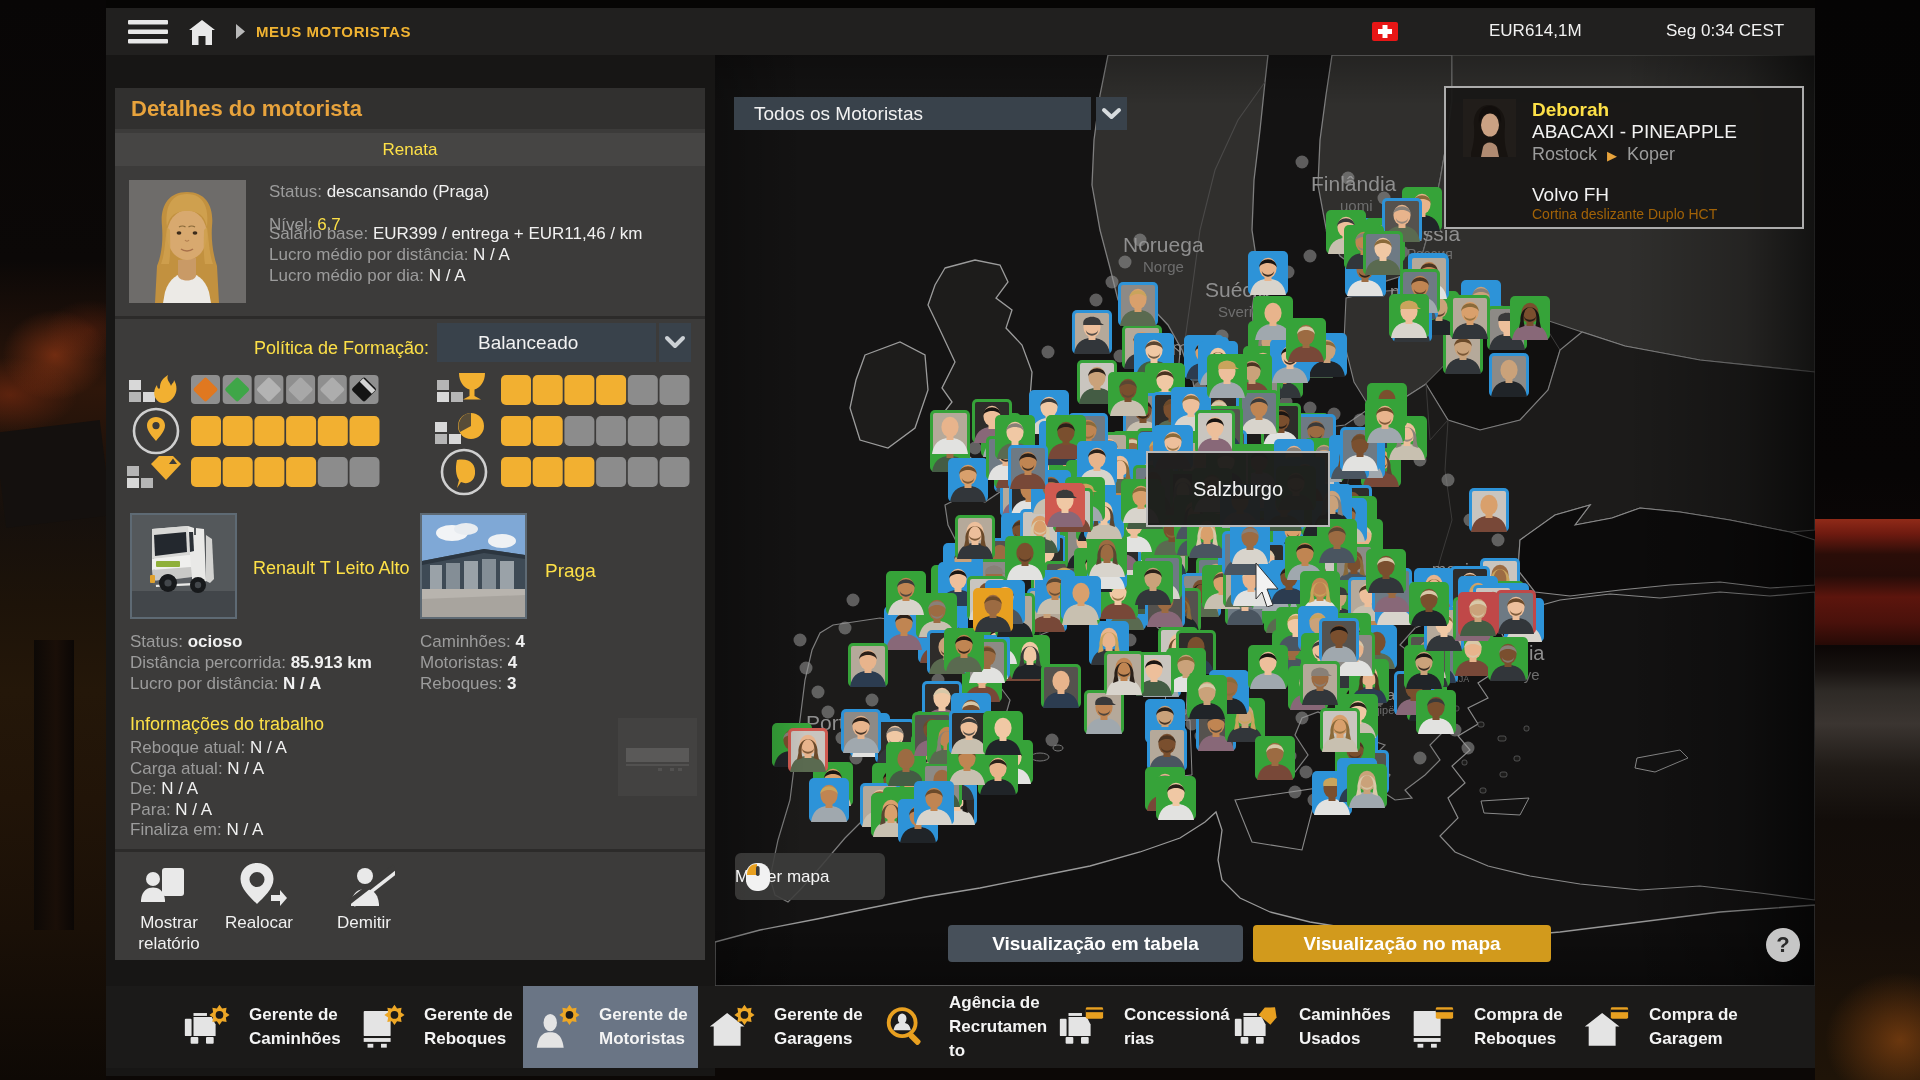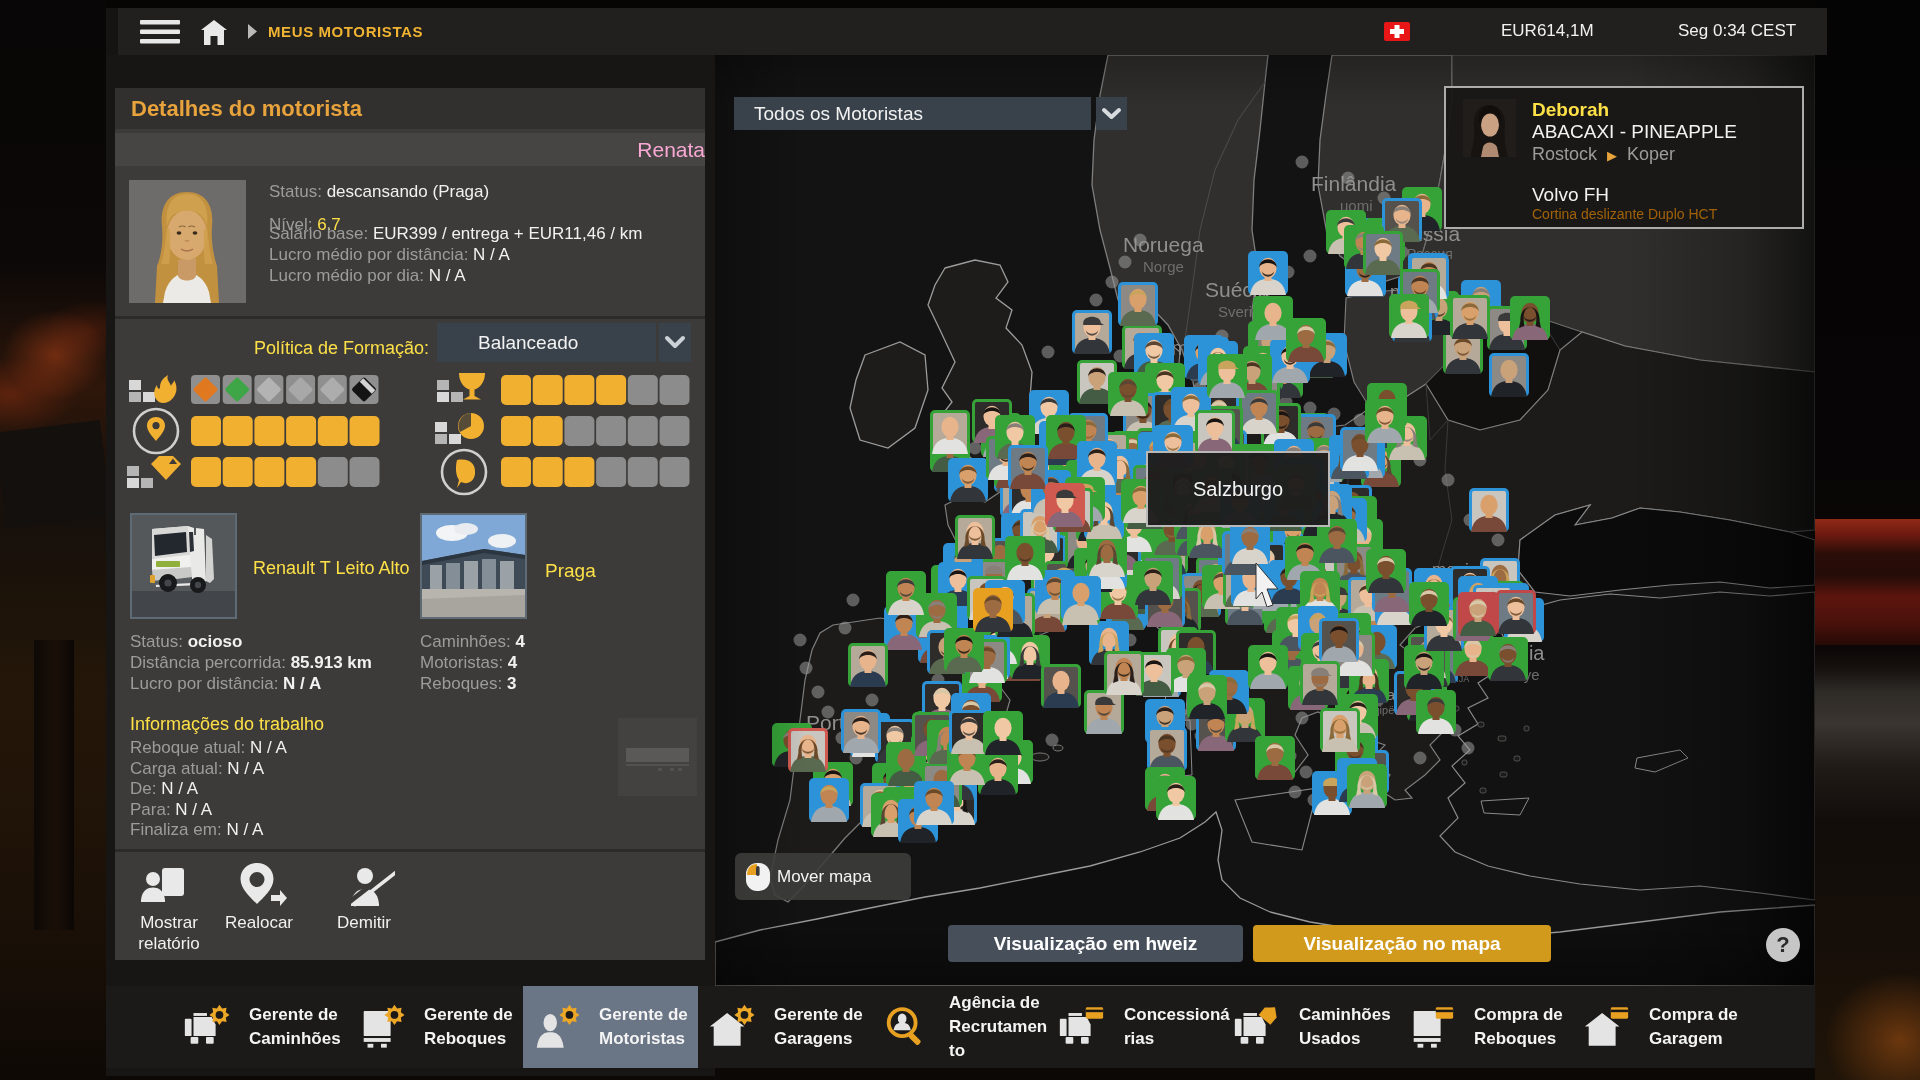--- a/index.html
+++ b/index.html
@@ -16,29 +16,29 @@
 #bgLpost{left:34px;top:640px;width:40px;height:290px;background:linear-gradient(90deg,#0d0906,#1a0f08 55%,#0b0705);}
 #bgR{left:1815px;top:0;width:105px;height:1080px;background:
  radial-gradient(100px 90px at 85px 1040px,rgba(170,85,20,.55),rgba(0,0,0,0) 75%),
  linear-gradient(180deg,#050404 0%,#070505 44%,#0a0606 48%,#0c0706 60%,#171210 62%,#2e2a26 64%,
  #3b3531 67%,#201b17 71%,#120d0a 76%,#150e09 86%,#1c1208 94%,#1f1408 100%)}
 #bgRcar{left:1815px;top:519px;width:105px;height:126px;background:
  linear-gradient(180deg,#902a18 0%,#6e1a10 12%,#2a0d08 28%,#250c08 45%,#5c150d 62%,#4a110b 82%,#260a06 100%)}
 #bgB{left:106px;top:1068px;width:1709px;height:12px;background:#0c0806}
 
 #ui{left:106px;top:8px;width:1709px;height:1060px;background:#151413}
-#topbar{left:12px;top:0;width:1709px;height:47px;background:#21201f}
+#topbar{left:0;top:0;width:1709px;height:47px;background:#21201f}
 #crumb{left:150px;top:15px;color:#f0b332;font-size:15px;font-weight:bold;letter-spacing:.6px}
 .tbtxt{color:#f1f1f1;font-size:17px;top:13px}
 #leftcol{left:0;top:47px;width:609px;height:1021px;background:#171615}
 #panel{left:9px;top:80px;width:590px;height:872px;background:#3c3b3a}
 #phead{left:0;top:0;width:590px;height:41px;background:#31302f;color:#e8a33c;
  font-size:22px;font-weight:bold;line-height:41px;padding-left:16px}
-#pname{left:0;top:45px;width:590px;height:33px;background:#464544;color:#f9a8d4;
- font-size:21px;line-height:33px;text-align:right}
+#pname{left:0;top:45px;width:590px;height:33px;background:#464544;color:#fde047;
+ font-size:17px;line-height:33px;text-align:center}
 .lbl{color:#9c9c9c}.val{color:#f1f1f1}.ora{color:#fde047}
 .iline{font-size:17px;line-height:21px;white-space:nowrap}
 #photo{left:14px;top:92px;width:117px;height:123px;background:#6e6c6a}
 #skillsep{left:0;top:228px;width:590px;height:3px;background:#2c2b2a}
 #polrow{font-size:19px}
 #drop1{left:322px;top:235px;width:219px;height:39px;background:#39424b;color:#f2f2f2;
  font-size:19px;line-height:39px;padding-left:41px}
 #chev1{left:544px;top:235px;width:32px;height:39px;background:#39424b}
 .thumb{width:107px;height:106px;border:2px solid #5e6a74}
 #btnsep{left:0;top:761px;width:590px;height:3px;background:#2c2b2a}
@@ -47,22 +47,22 @@
 #map{left:609px;top:47px;width:1100px;height:931px;background:#141313;overflow:hidden}
 
 #drop2{left:628px;top:89px;width:357px;height:33px;background:#39424b;color:#f2f2f2;
  font-size:19px;line-height:33px;padding-left:20px}
 #chev2{left:990px;top:89px;width:31px;height:33px;background:#39424b}
 
 #salz{left:1040px;top:443px;width:184px;height:76px;background:rgba(30,29,28,.97);
  border:2px solid #b9b9b9;color:#f2f2f2;font-size:20px;text-align:center;line-height:72px}
 #dbox{left:1338px;top:78px;width:360px;height:143px;background:rgba(24,23,22,.94);
  border:2px solid #acacac}
-#mover{left:629px;top:845px;width:176px;height:47px;background:rgba(62,61,60,.88);
- border-radius:6px;color:#f4f4f4;font-size:17px;line-height:47px;padding-left:42px}
+#mover{left:629px;top:845px;width:150px;height:47px;background:rgba(62,61,60,.88);
+ border-radius:6px;color:#f4f4f4;font-size:17px;line-height:47px;}
 .vbtn{top:917px;height:37px;border-radius:4px;color:#fff;font-size:19px;font-weight:bold;
  text-align:center;line-height:37px}
 #vtab{left:842px;width:295px;background:#47505a}
 #vmap{left:1147px;width:298px;background:#d29a1c}
 #qmark{left:1660px;top:920px;width:34px;height:34px;border-radius:50%;background:#c6c6c6;
  color:#2a2a2a;font-size:22px;font-weight:bold;text-align:center;line-height:34px}
 
 #nav{left:0;top:978px;width:1709px;height:82px;background:#1b1a19}
 .nitem{top:0;width:175px;height:82px}
 .nsel{background:#6a7585}
@@ -3273,21 +3273,21 @@
 <div class="abs" style="left:86px;top:33px;font-size:19px;color:#f2f2f2">ABACAXI - PINEAPPLE</div>
 <div class="abs" style="left:86px;top:56px;font-size:18px;color:#9c9c9c">Rostock&nbsp;&nbsp;<span style="color:#e8a33c;font-size:13px">▶</span>&nbsp;&nbsp;Koper</div>
 <div class="abs" style="left:86px;top:96px;font-size:19px;color:#f2f2f2">Volvo FH</div>
 <div class="abs" style="left:86px;top:118px;font-size:14px;color:#a16207">Cortina deslizante Duplo HCT</div>
 </div>
 <div class="abs" id="mover"><svg class="abs" style="left:10px;top:9px" width="26" height="30" viewBox="0 0 26 30">
 <rect x="1" y="1" width="24" height="28" rx="11" fill="#f2f2f2"></rect>
 <path d="M2 13 C2 5 7 2 12 2 L12 13 Z" fill="#e8a020"></path>
 <rect x="11" y="4" width="3.6" height="10" rx="1.8" fill="#3a3a3a"></rect>
       </svg>Mover mapa</div>
-<div class="abs vbtn" id="vtab">Visualização em hweiz</div>
+<div class="abs vbtn" id="vtab">Visualização em tabela</div>
 <div class="abs vbtn" id="vmap">Visualização no mapa</div>
 <div class="abs" id="qmark">?</div>
 <div class="abs" id="nav">
 <div class="abs nitem" style="left:67px">
 <svg class="nico" viewBox="0 0 52 48">
           <g transform="translate(2,2)">
             <g fill="#e4e4e4">
               <rect x="2" y="14" width="7" height="18" rx="1"></rect>
               <path d="M11 12 L30 12 L34 20 L34 32 L11 32 Z"></path>
               <rect x="8" y="33" width="8" height="7" rx="1"></rect>

